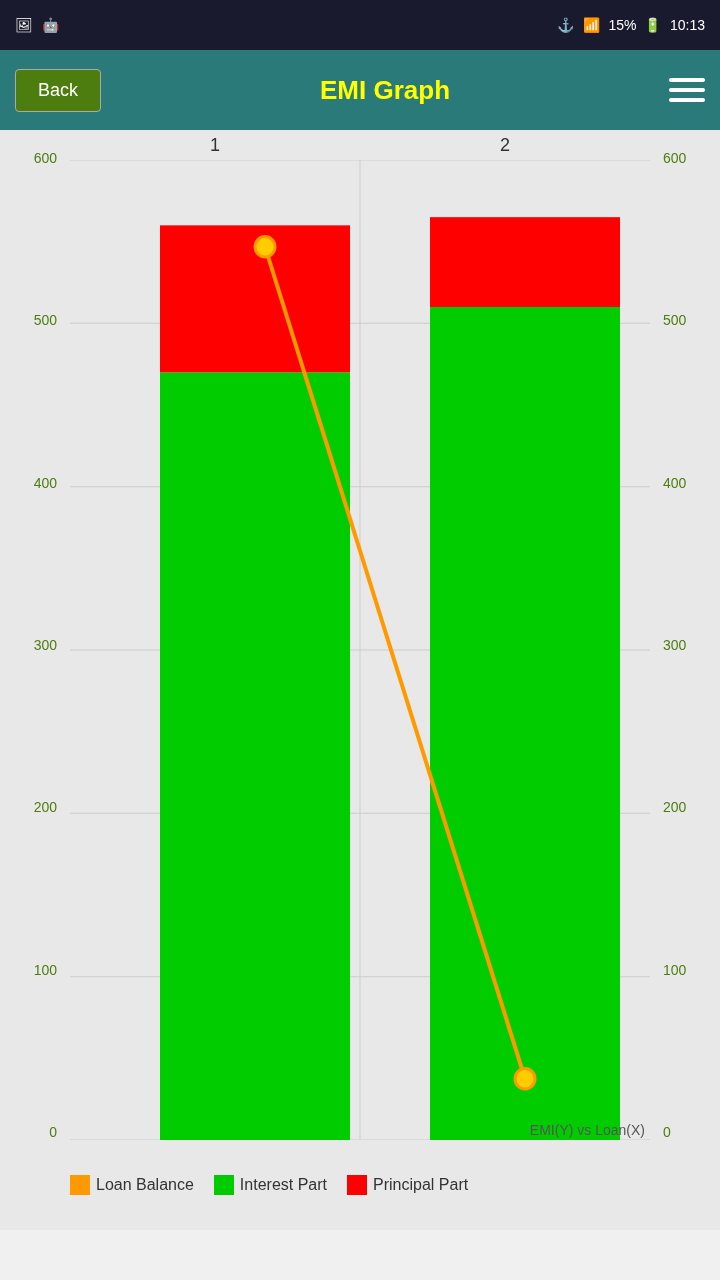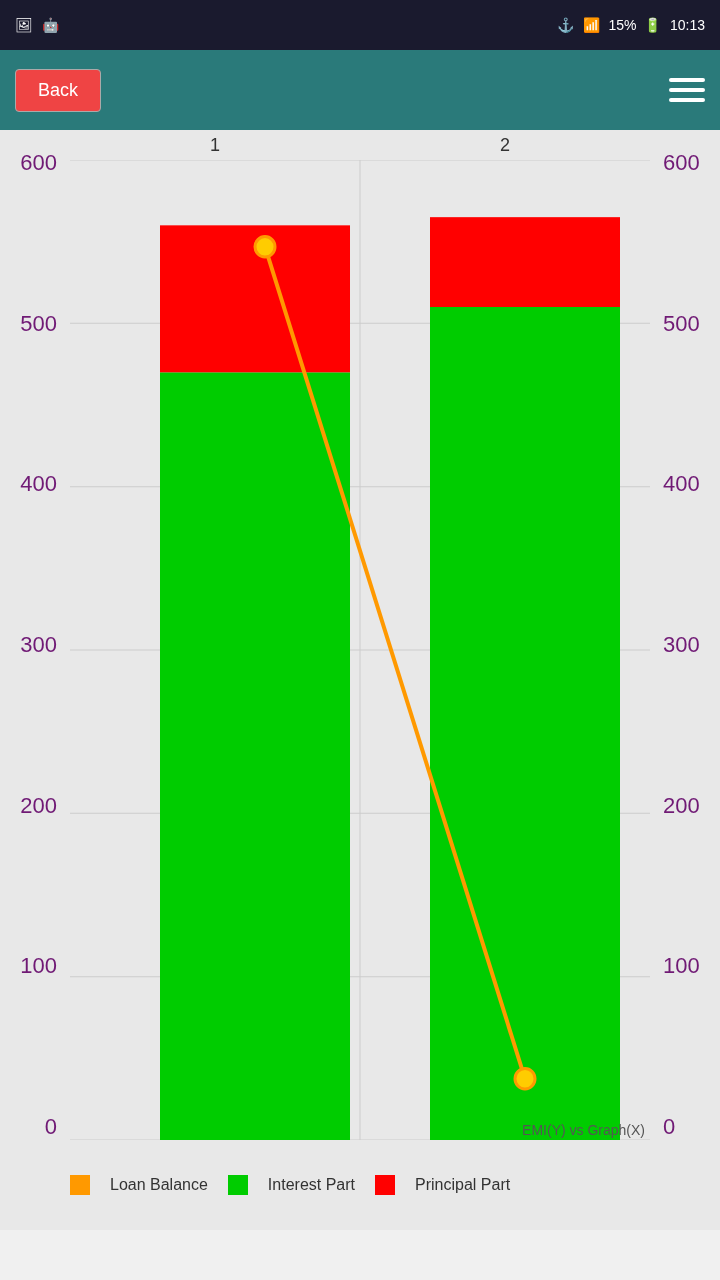--- a/index.html
+++ b/index.html
@@ -39,21 +39,21 @@
     .top-bar {
       width: 720px;
       height: 80px;
       background: #2a7a7a;
       display: flex;
       align-items: center;
       justify-content: space-between;
       padding: 0 15px;
     }
     .back-btn {
-      background: #ef4444;
+      background: #4d7c0f;
       border: 1px solid #aaa;
       color: white;
       padding: 10px 22px;
       font-size: 18px;
       border-radius: 4px;
       cursor: pointer;
     }
     .title {
       color: #ffff00;
       font-size: 26px;
@@ -101,22 +101,22 @@
       top: 20px;
       bottom: 90px;
       width: 55px;
       display: flex;
       flex-direction: column;
       justify-content: space-between;
       align-items: flex-start;
       padding-left: 8px;
     }
     .y-label {
-      font-size: 22px;
-      color: #701a75;
+      font-size: 14px;
+      color: #4d7c0f;
     }
 
     
     .x-labels {
       position: absolute;
       top: 5px;
       left: 70px;
       right: 70px;
       height: 25px;
       display: flex;
@@ -137,21 +137,21 @@
       display: flex;
       align-items: center;
       gap: 20px;
       font-size: 16px;
       color: #333;
       flex-wrap: wrap;
     }
     .legend-item {
       display: flex;
       align-items: center;
-      gap: 20px;
+      gap: 6px;
     }
     .legend-color {
       width: 20px;
       height: 20px;
     }
   </style>
 </head>
 <body>
 
 <div class="status-bar">
@@ -163,20 +163,21 @@
     <span>⚓</span>
     <span>📶</span>
     <span>15%</span>
     <span>🔋</span>
     <span>10:13</span>
   </div>
 </div>
 
 <div class="top-bar">
   <button class="back-btn">Back</button>
+  <span class="title">EMI Graph</span>
   <div class="hamburger">
     <span></span>
     <span></span>
     <span></span>
   </div>
 </div>
 
 <div class="chart-container">
 
   <div class="x-labels">
@@ -223,21 +224,21 @@
     <rect x="360" y="144" width="190" height="816" fill="#00cc00"></rect>
 
     <rect x="360" y="56" width="190" height="88" fill="#ff0000"></rect>
 
     <line x1="195" y1="85" x2="455" y2="900" stroke="#ff9900" stroke-width="4"></line>
 
     <circle cx="195" cy="85" r="10" fill="#ffcc00" stroke="#ff9900" stroke-width="3"></circle>
     <circle cx="455" cy="900" r="10" fill="#ffcc00" stroke="#ff9900" stroke-width="3"></circle>
   </svg>
 
-  <div style="position:absolute; bottom:92px; right:75px; font-size:14px; color:#555;">EMI(Y) vs Graph(X)</div>
+  <div style="position:absolute; bottom:92px; right:75px; font-size:14px; color:#555;">EMI(Y) vs Loan(X)</div>
 
   <div class="legend">
     <div class="legend-item">
       <div class="legend-color" style="background:#ff9900;"></div>
       <span>Loan Balance</span>
     </div>
     <div class="legend-item">
       <div class="legend-color" style="background:#00cc00;"></div>
       <span>Interest Part</span>
     </div>

